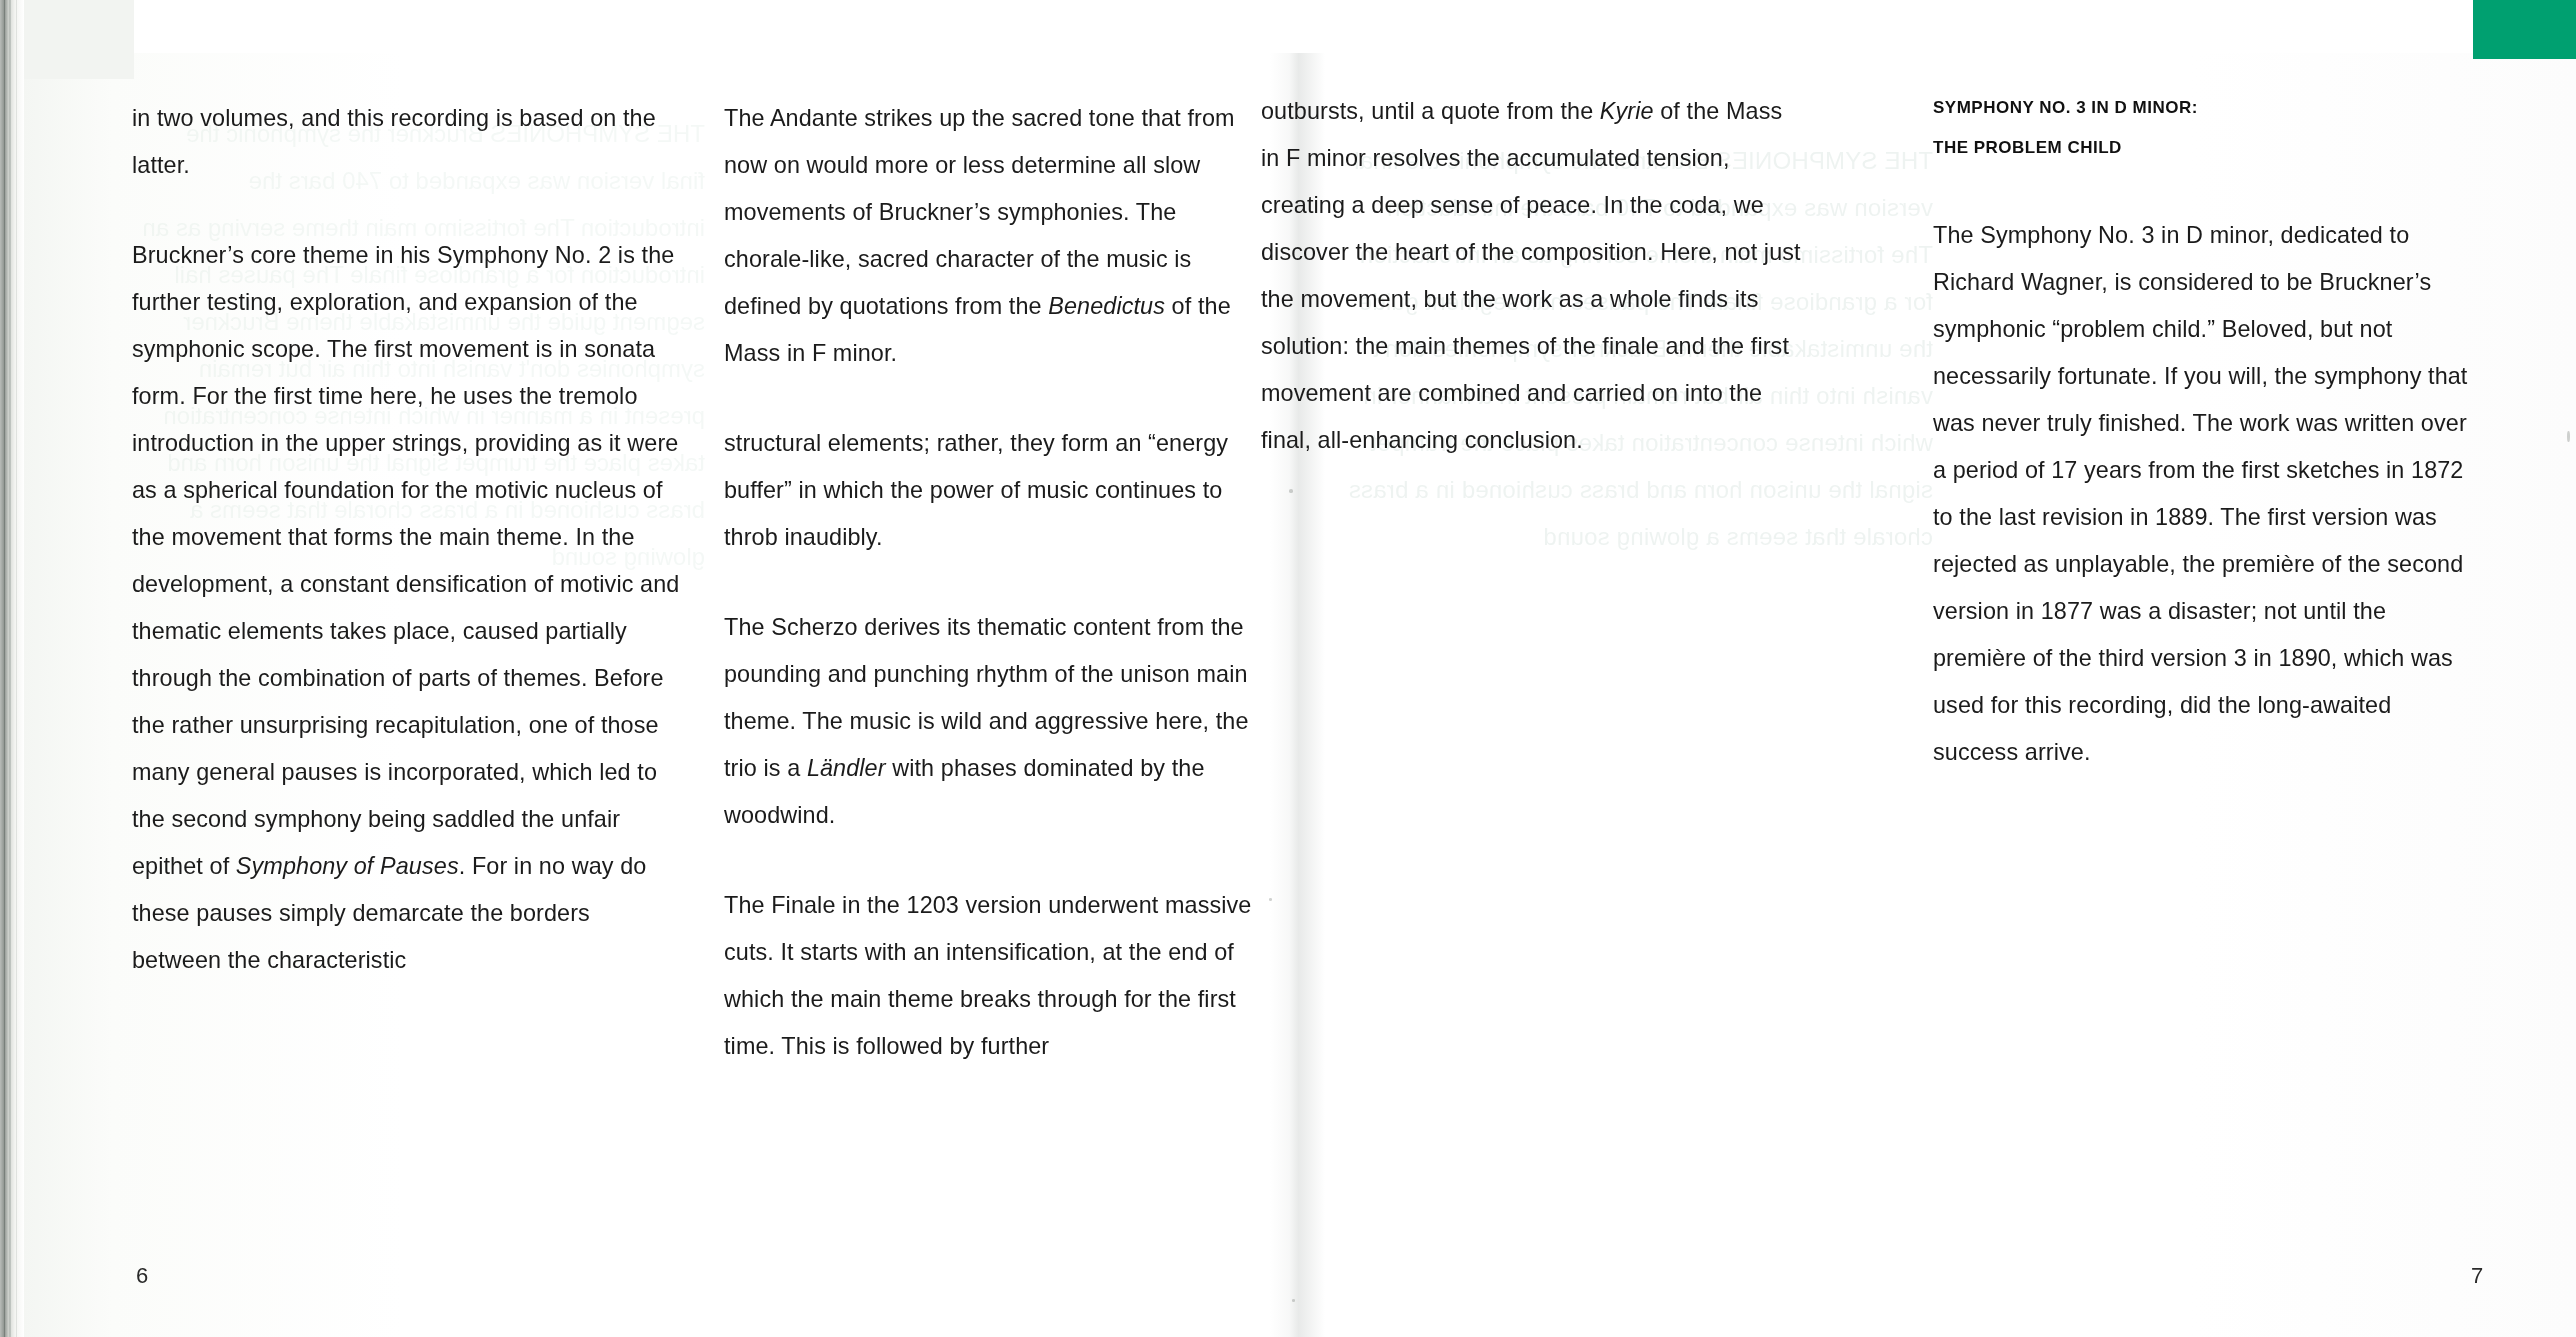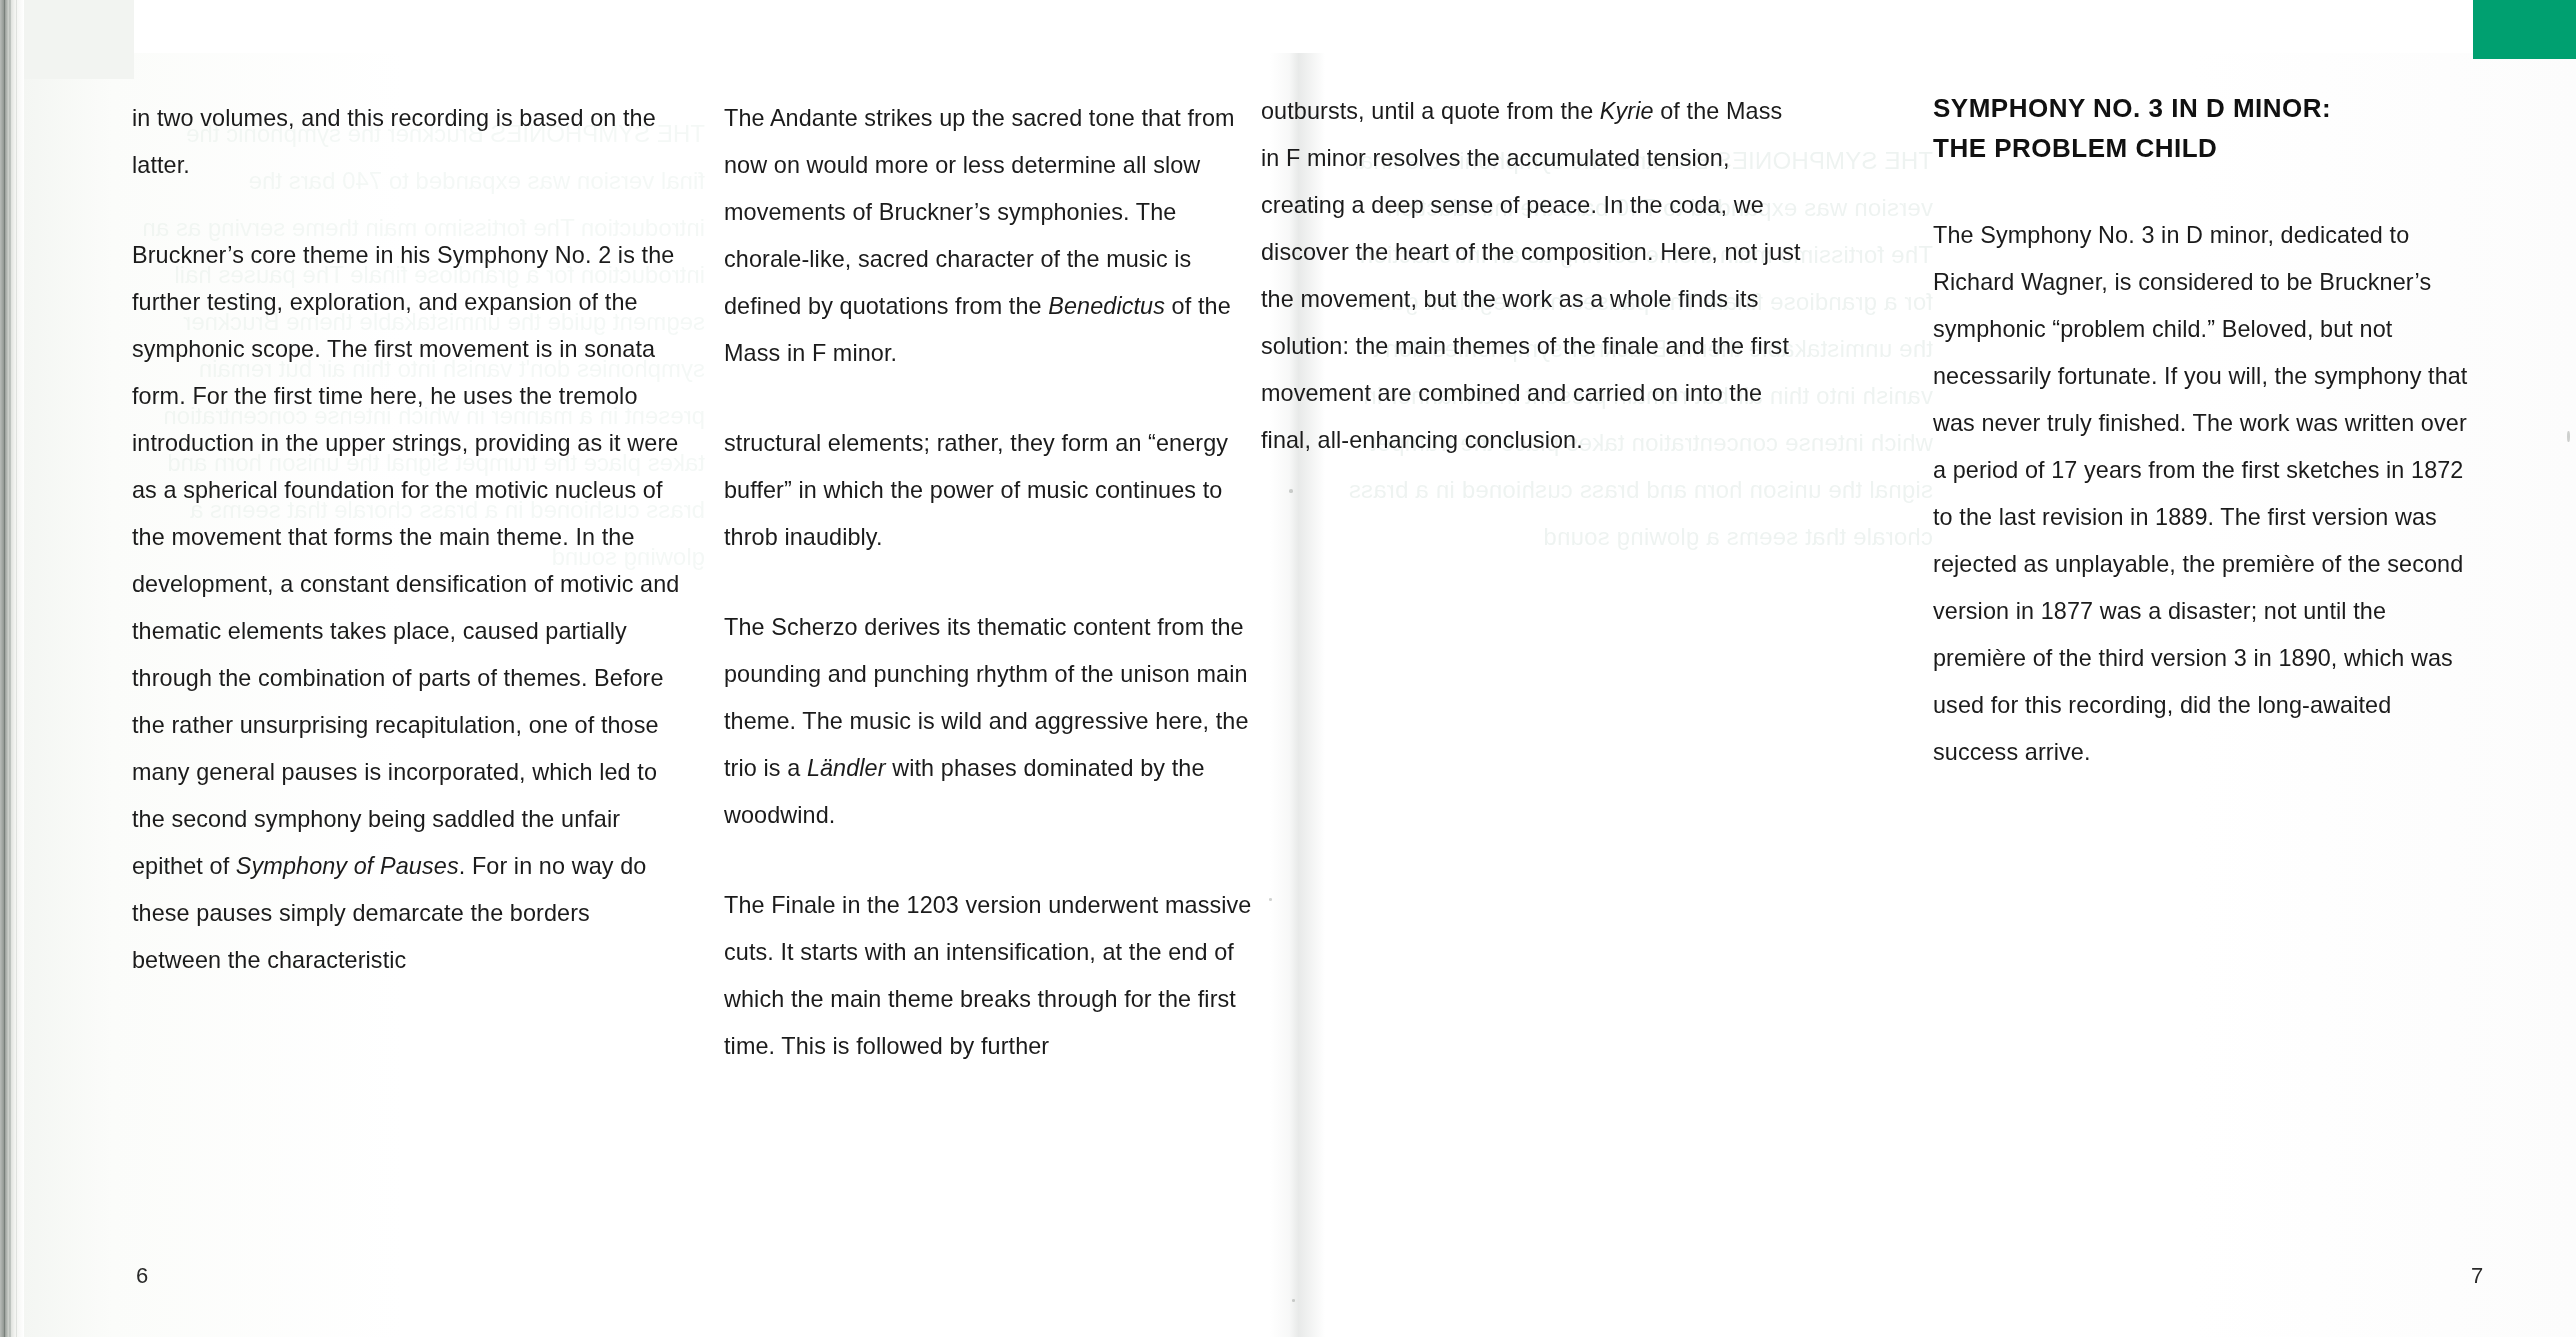--- a/index.html
+++ b/index.html
@@ -141,21 +141,21 @@
   }
   .col p:last-child { margin-bottom: 0; }
   .col em { font-style: italic; }
 
   #col1 { left: 132px;  top: 95px; width: 550px; }
   #col2 { left: 724px;  top: 95px; width: 540px; }
   #col3 { left: 1261px; top: 88px;  width: 540px; }
   #col4 { left: 1933px; top: 88px;  width: 550px; }
 
   .section-heading {
-    font-size: 26px;
+    font-size: 17px;
     line-height: 40px;
     font-weight: bold;
     letter-spacing: 0.5px;
     margin: 0 0 44px 0;
     color: #111111;
   }
 
   .folio {
     position: absolute;
     font-size: 22px;

